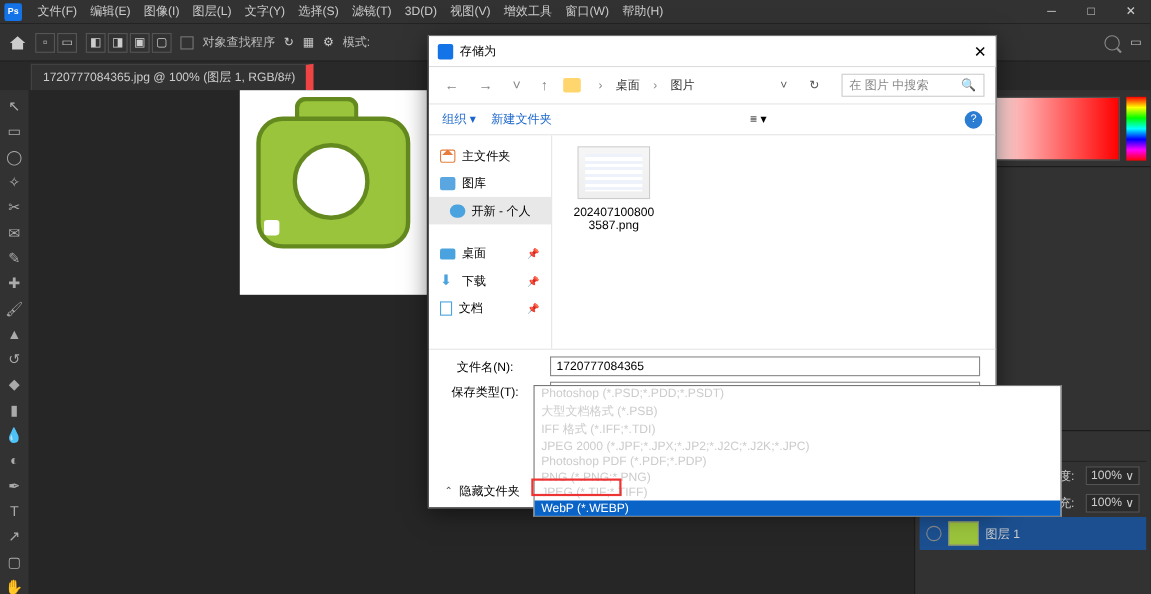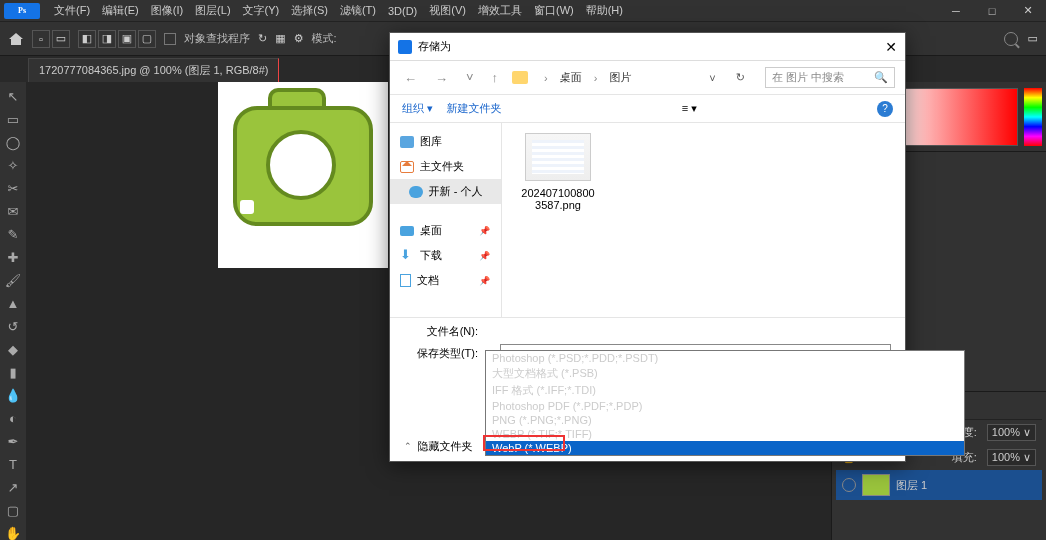--- a/index.html
+++ b/index.html
@@ -1,38 +1,38 @@
 <!DOCTYPE html>
 <html><head>
 <meta charset="utf-8">
 <style>
 * { margin:0; padding:0; box-sizing:border-box; font-family:"Microsoft YaHei",Arial,sans-serif; font-size:11px; }
 body { background:#323232; width:1046px; height:540px; overflow:hidden; position:relative; color:#ccc; }
 
 
 .menubar { height:22px; background:#323232; display:flex; align-items:center; padding-left:4px; border-bottom:1px solid #222; }
-.menubar .ps-icon { width:36px; height:16px; background:#1473e6; border-radius:2px; margin-right:8px; display:flex; align-items:center; justify-content:center; color:#fff; font-size:8px; font-weight:bold;font-family:Liberation Serif, serif;}
+.menubar .ps-icon { width:16px; height:16px; background:#1473e6; border-radius:2px; margin-right:8px; display:flex; align-items:center; justify-content:center; color:#fff; font-size:8px; font-weight:bold;}
 .menubar span.item { padding:0 6px; cursor:default; }
 .win-controls { margin-left:auto; display:flex; }
 .win-controls div { width:36px; height:22px; display:flex; align-items:center; justify-content:center; }
 
 
 .toolbar { height:34px; background:#323232; border-bottom:1px solid #1a1a1a; display:flex; align-items:center; padding:0 8px; gap:8px;}
 .toolbar .home-icon { width:16px; height:16px; }
 .toolbar .grp { display:flex; gap:2px; align-items:center;}
 .toolbar .btn { width:18px; height:18px; border:1px solid #555; display:flex; align-items:center; justify-content:center;}
 .toolbar .chk { width:12px; height:12px; border:1px solid #777;}
 .toolbar .lbl { color:#bbb; }
 .toolbar .right { margin-left:auto; display:flex; gap:10px; align-items:center;}
 .toolbar .search-ic { width:14px; height:14px; border:1.5px solid #888; border-radius:50%; position:relative;}
 .toolbar .search-ic:after { content:""; position:absolute; width:5px; height:1.5px; background:#888; bottom:-2px; right:-3px; transform:rotate(45deg);}
 
 
 .tabbar { height:26px; background:#292929; display:flex; align-items:flex-end; padding-left:28px;}
-.tabbar .tab { background:#323232; height:24px; padding:4px 10px; border-top:1px solid #444; border-left:1px solid #444; border-right:1px solid #ef4444;margin-top:40px;}
+.tabbar .tab { background:#323232; height:24px; padding:4px 10px; border-top:1px solid #444; border-left:1px solid #444; border-right:7px solid #ef4444;margin-top:40px;}
 
 
 .left-tools { position:absolute; left:0; top:82px; width:26px; background:#323232; display:flex; flex-direction:column; gap:3px; padding-top:4px; align-items:center;}
 .left-tools .tool { width:20px; height:20px; display:flex; align-items:center; justify-content:center; color:#aaa; font-size:13px;}
 
 
 .canvas-wrap { position:absolute; left:26px; top:82px; right:215px; bottom:0; background:#262626;}
 .canvas { position:absolute; left:192px; top:0; width:170px; height:186px; background:#fff;}
 .cam-body { position:absolute; left:15px; top:24px; width:140px; height:120px; background:#9ac43c; border:4px solid #648a1f; border-radius:24px;}
 .cam-top { position:absolute; left:50px; top:6px; width:58px; height:28px; background:#9ac43c; border:4px solid #648a1f; border-radius:10px 10px 0 0; border-bottom:none;}
@@ -84,21 +84,21 @@
 .ic-desk { background:#4aa3df; width:14px; height:10px; border-radius:2px;}
 .ic-down { color:#4aa3df; font-size:13px; line-height:10px;}
 .ic-doc { background:#fff; border:1px solid #4aa3df; width:11px; height:13px;}
 .dlg-files { flex:1; display:flex; gap:20px; padding:10px 16px; align-items:flex-start;}
 .file { width:80px; text-align:center;}
 .file .thumb { width:66px; height:48px; border:1px solid #ccc; margin:0 auto 6px; background:#fff; position:relative;}
 .file .thumb.filled { background:linear-gradient(#f6f6f6,#eee);}
 .file .thumb.filled:after { content:""; position:absolute; left:6px; top:6px; right:6px; bottom:6px; background:repeating-linear-gradient(#eef3fb,#eef3fb 3px,#fff 3px,#fff 6px);}
 .dlg-bottom { border-top:1px solid #e5e5e5; padding:6px 14px;}
 .frow { display:flex; align-items:center; margin-bottom:5px;}
-.frow label { width:74px; text-align:right; margin-right:22px;}
+.frow label { width:74px; text-align:center; margin-right:22px;}
 .frow input.text, .frow .select { flex:1; border:1px solid #888; padding:2px 5px; background:#fff; font-size:11px;}
 .frow .select { display:flex; justify-content:space-between; align-items:center;}
 .dropdown-open { position:absolute; left:485px; top:350px; width:480px; background:#fff; border:1px solid #777; z-index:5;}
 .dropdown-open div.opt { padding:1px 6px; font-size:11px;}
 .dropdown-open div.opt.sel { background:#0a64c8; color:#fff;}
 .red-box { position:absolute; left:483px; top:435px; width:82px; height:16px; border:2px solid #e33; z-index:6; pointer-events:none;}
 .dlg-footer { display:flex; align-items:center; padding:6px 14px; position:absolute; bottom:0; left:0; right:0; height:30px;}
 .dlg-footer .chev { margin-right:6px; color:#555; font-size:9px;}
 </style>
 </head>
@@ -250,26 +250,26 @@
   </div>
   <div class="dlg-row2">
     <span class="link"><span>组织</span> ▾</span>
     <span class="link">新建文件夹</span>
     <span style="margin-left:auto">≡ ▾</span>
     <div class="help">?</div>
   </div>
   <div class="dlg-body">
     <div class="dlg-side">
       <div class="side-item">
+          <span class="side-ic ic-home"></span>
+          <span>主文件夹</span>
+        </div>
+      <div class="side-item">
           <span class="side-ic ic-pic"></span>
           <span>图库</span>
-        </div>
-      <div class="side-item">
-          <span class="side-ic ic-home"></span>
-          <span>主文件夹</span>
         </div>
       <div class="side-item sel">
           <span class="side-ic ic-cloud"></span>
           <span>开新 - 个人</span>
         </div>
       <div style="height:14px"></div>
       <div class="side-item">
           <span class="side-ic ic-desk"></span>
           <span>桌面</span>
           <span class="pin">📌</span>
@@ -289,37 +289,39 @@
       <div class="file">
         <div class="thumb filled"></div>
         <div style="white-space:pre-line">202407100800
 3587.png</div>
       </div>
     </div>
   </div>
   <div class="dlg-bottom">
     <div class="frow">
       <label><span>文件名(N):</span></label>
+      <input class="text" value="1720777084365" style="">
     </div>
     <div class="frow">
       <label><span>保存类型(T):</span></label>
       <div class="select">
         <span>WebP (*.WEBP)</span>
           <span>▾</span>
       </div>
     </div>
   </div>
   <div class="dlg-footer">
     <span class="chev">⌃</span>
     <span>隐藏文件夹</span>
   </div>
 </div>
 
 <div class="dropdown-open">
   <div class="opt">Photoshop (*.PSD;*.PDD;*.PSDT)</div>
   <div class="opt">大型文档格式 (*.PSB)</div>
   <div class="opt">IFF 格式 (*.IFF;*.TDI)</div>
+  <div class="opt">JPEG 2000 (*.JPF;*.JPX;*.JP2;*.J2C;*.J2K;*.JPC)</div>
   <div class="opt">Photoshop PDF (*.PDF;*.PDP)</div>
   <div class="opt">PNG (*.PNG;*.PNG)</div>
-  <div class="opt">WEBP (*.TIF;*.TIFF)</div>
+  <div class="opt">JPEG (*.TIF;*.TIFF)</div>
   <div class="opt sel">WebP (*.WEBP)</div>
 </div>
 <div class="red-box"></div>
 
 </body></html>

